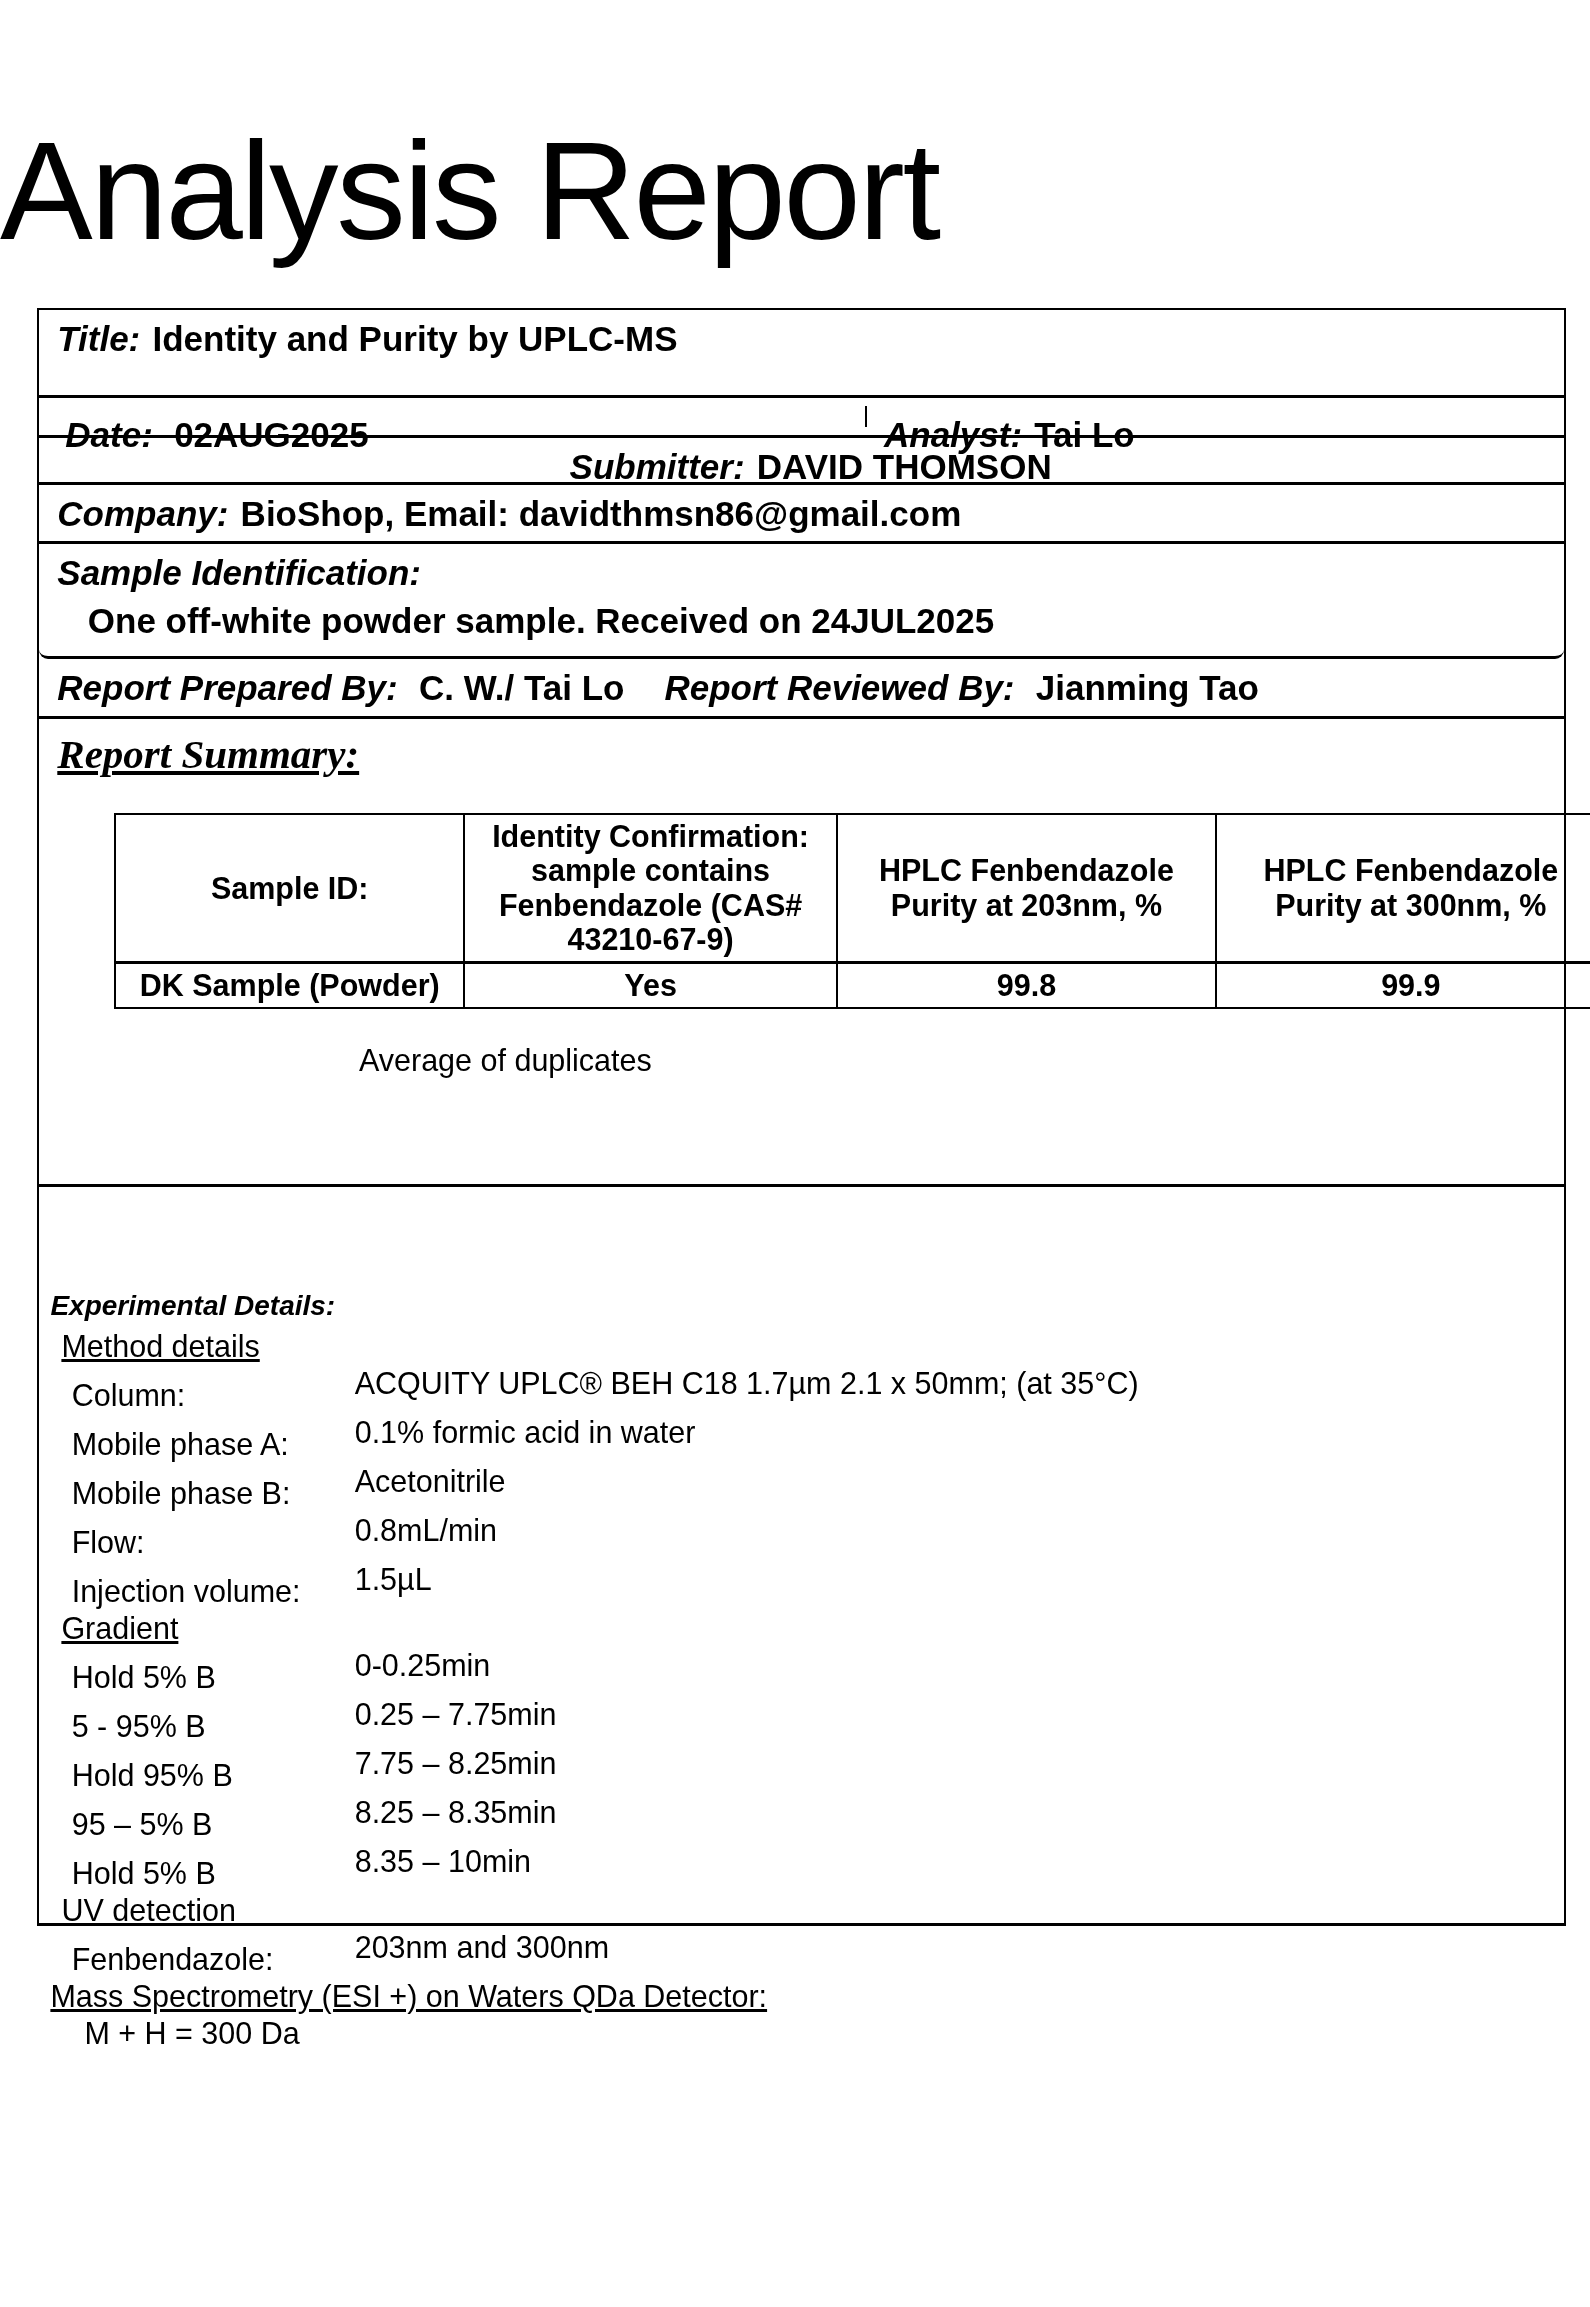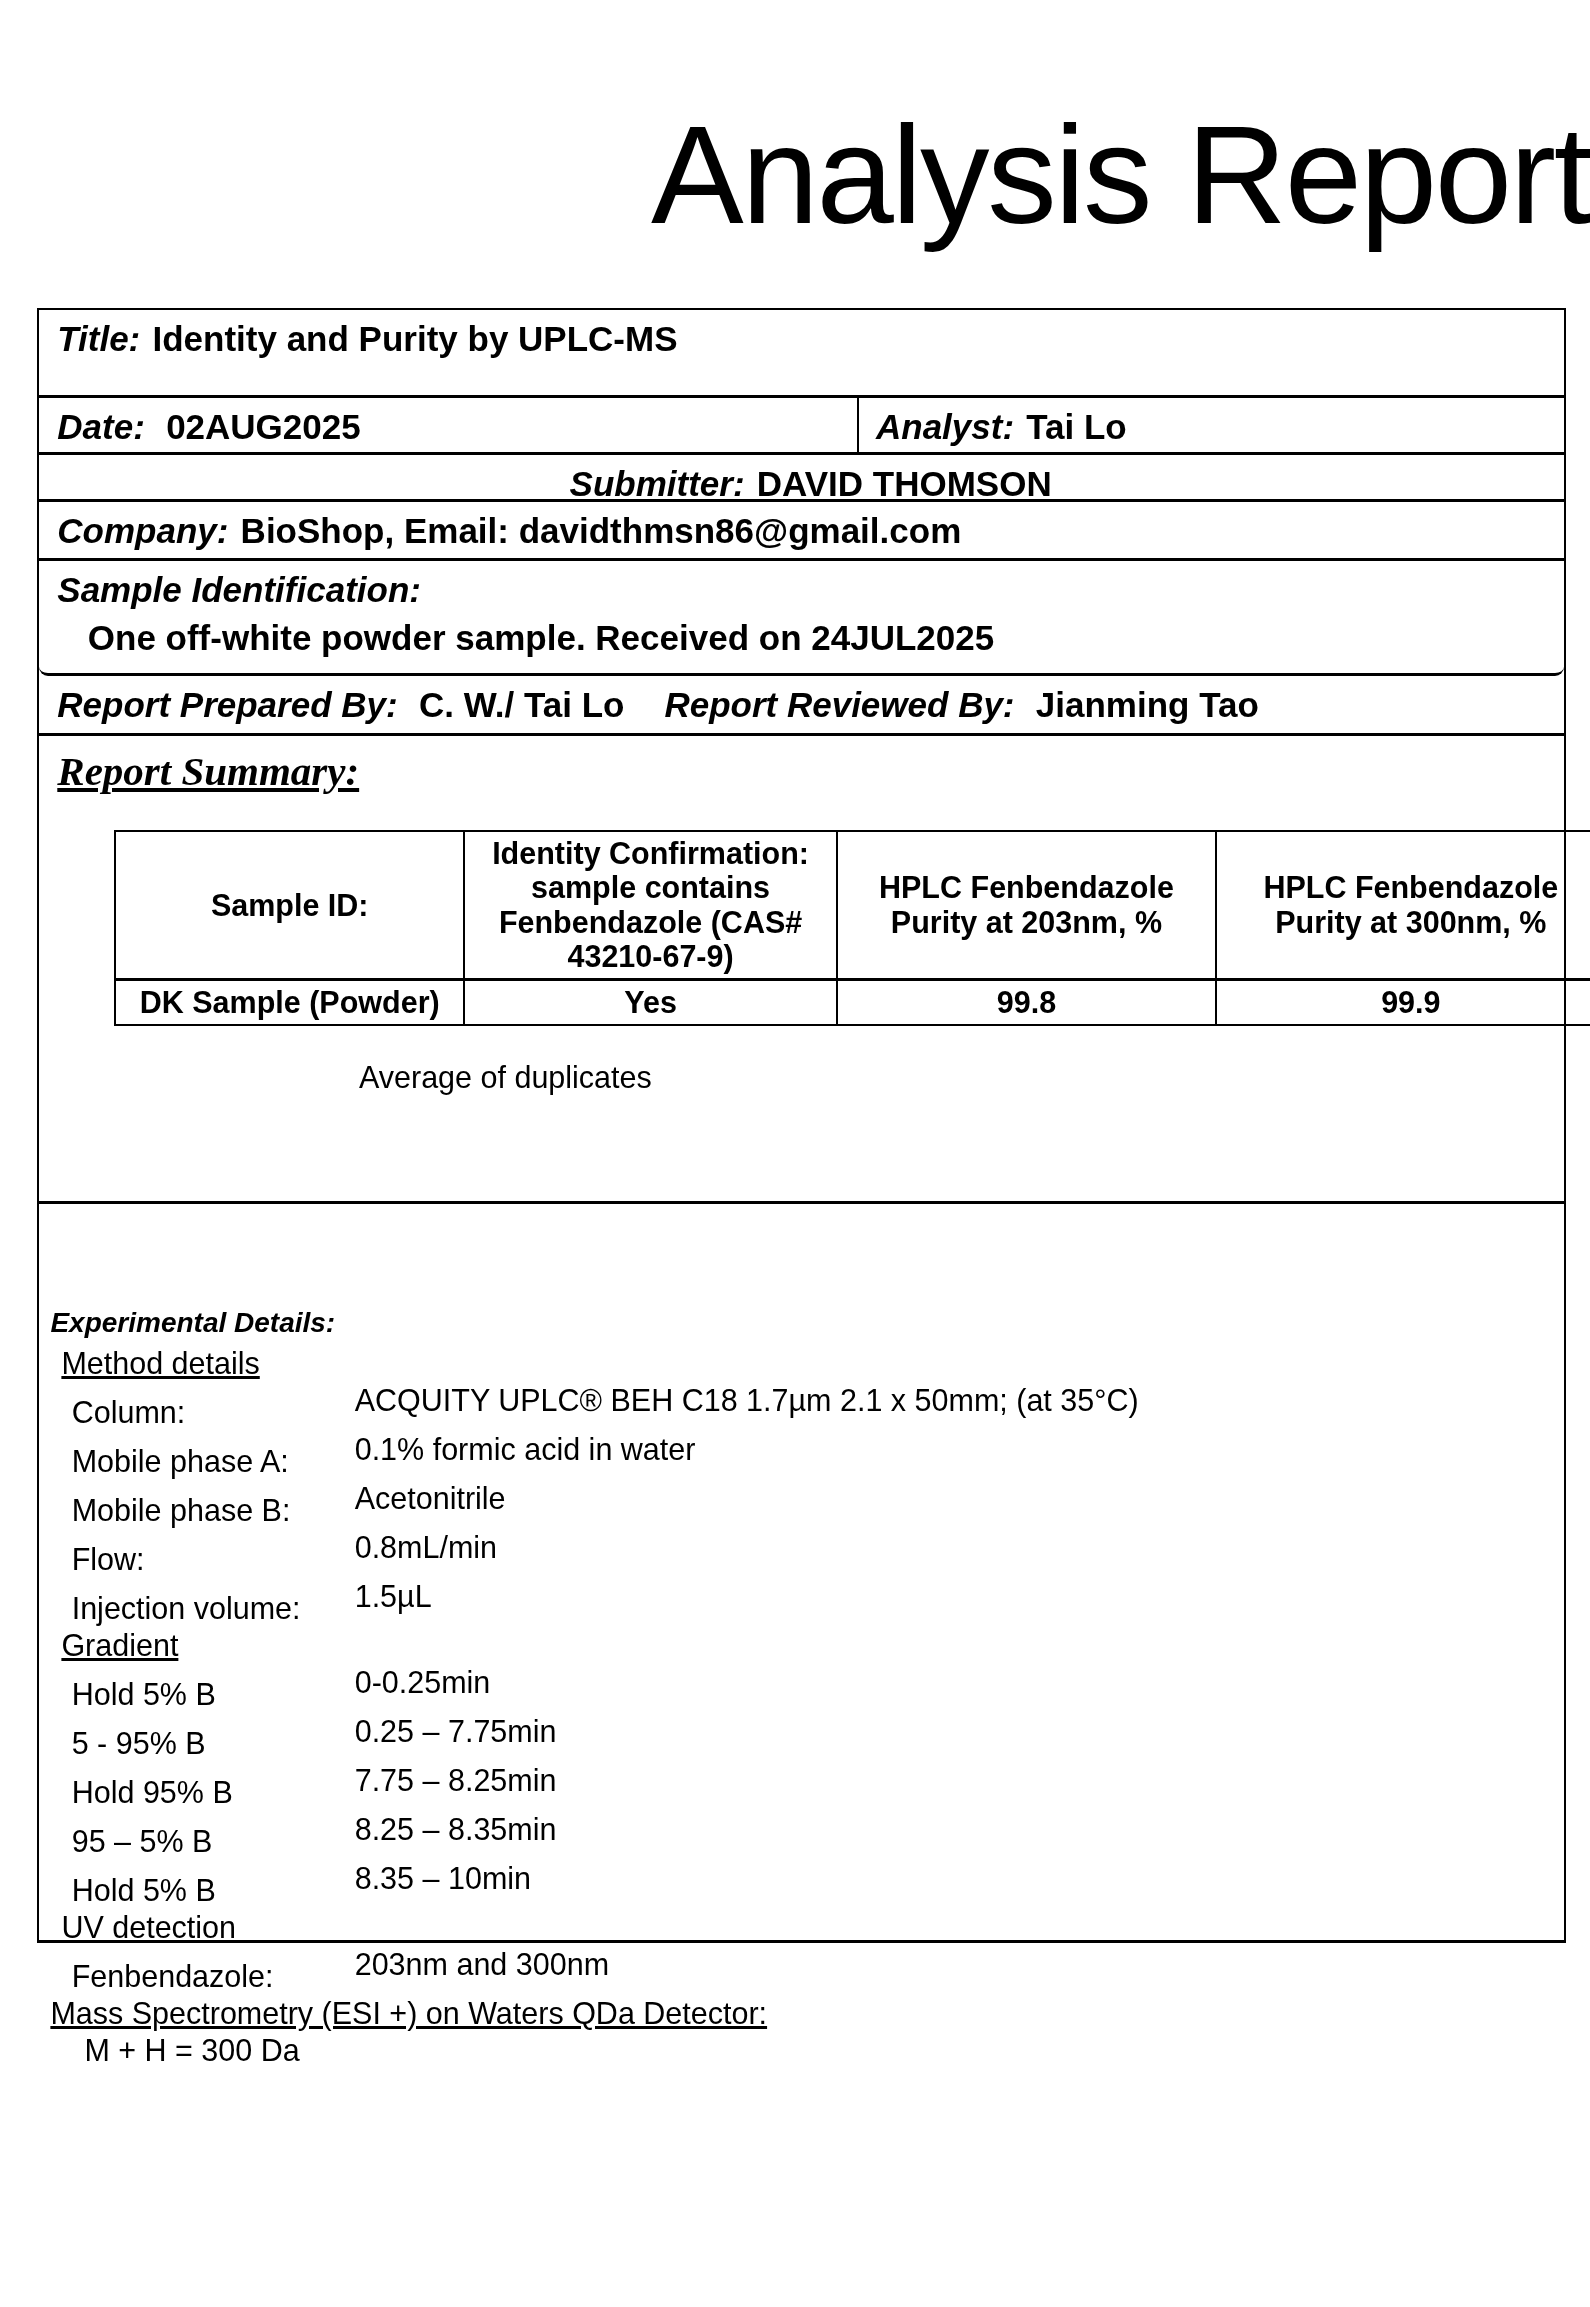--- a/index.html
+++ b/index.html
@@ -5,37 +5,37 @@
   html,body{margin:0;padding:0;}
   body{
     width:1590px;height:2307px;
     background:#ffffff;color:#000;
     font-family:"Liberation Sans",sans-serif;
     position:relative;overflow:hidden;
   }
 
   
   .report-title{
-    position:absolute;top:105px;left:0;width:100%;
-    text-align:right;
+    position:absolute;top:121px;left:0;width:100%;
+    text-align:left;
     font-size:139px;line-height:1;letter-spacing:-2.3px;
     font-weight:400;white-space:nowrap;
   }
 
   
   .form{
     position:absolute;left:37px;top:308px;width:1529px;
     border:2.3px solid #000;border-bottom-width:3.8px;
     box-sizing:border-box;
     font-size:35px;font-weight:bold;
   }
   .row{box-sizing:border-box;border-bottom:3px solid #000;padding:9.1px 0 0 18.3px;}
   .row:last-child{border-bottom:none;}
   .r-title   {height:88px;}
-  .r-date    {height:57px;display:flex;padding:0;}
+  .r-date    {height:40px;display:flex;padding:8px;}
   .r-subm    {height:47px;text-align:center;}
   .r-comp    {height:59px;}
   .r-sample  {height:115px;border-radius:9px;}
   .r-prep    {height:60px;}
   .r-summary {height:468px;padding:6.1px 0 0 0;}
   .r-exp     {height:736px;padding:97px 0 0 11.4px;}
 
   .cell-date{box-sizing:border-box;width:820px;border-right:2.3px solid #000;padding:9.1px 0 0 18.3px;}
   .cell-analyst{flex:1;padding:9.1px 0 0 17px;}
 

